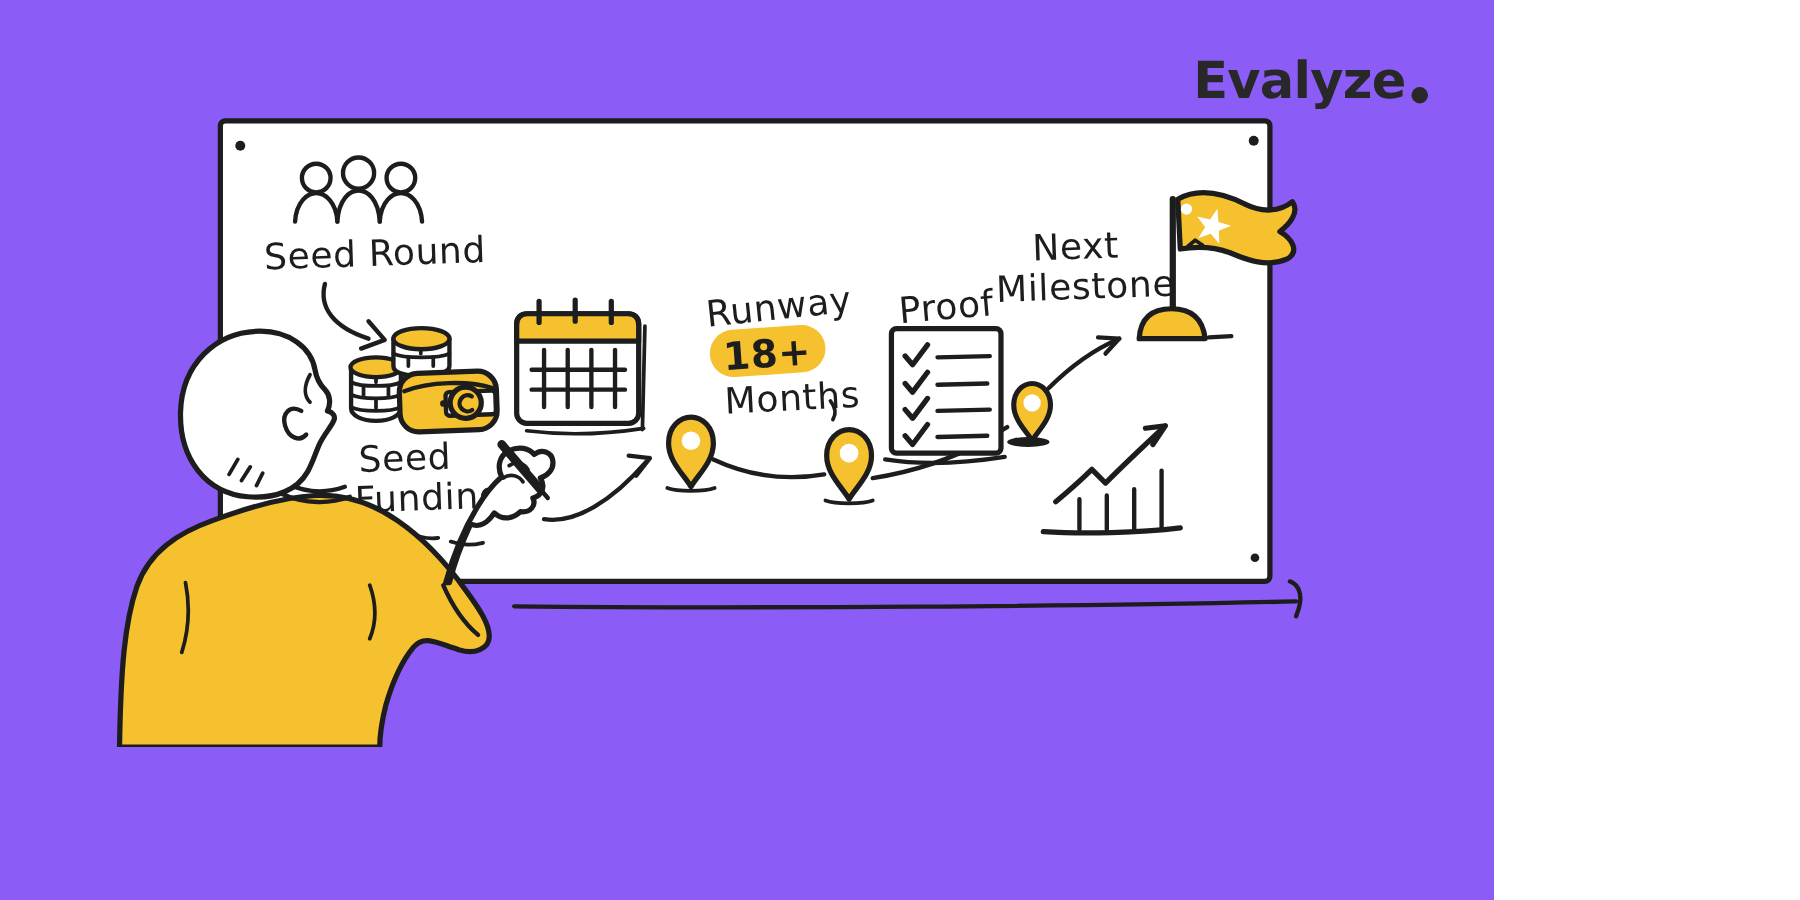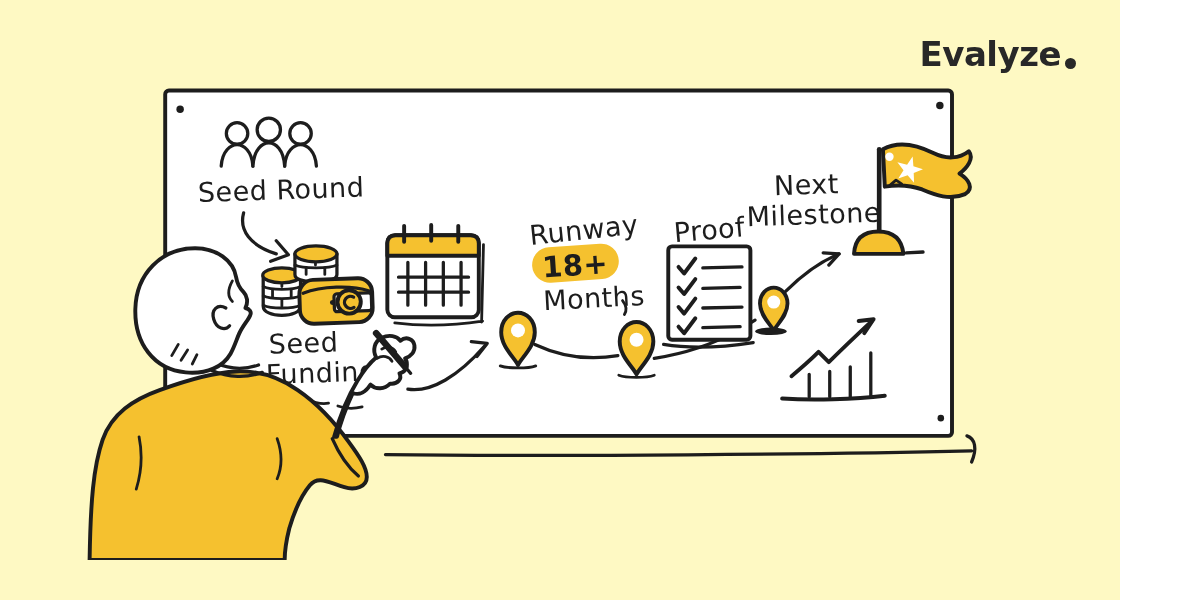--- a/index.html
+++ b/index.html
@@ -1,16 +1,16 @@
 <!DOCTYPE html>
 <html><head>
 <meta charset="utf-8">
 <style>
   html,body{margin:0;padding:0;background:#ffffff;}
-  .stage{position:relative;width:1120px;height:600px;background:#fef9c3;overflow:hidden;
+  .stage{position:relative;width:996px;height:600px;background:#8b5cf6;overflow:hidden;
          font-family:"DejaVu Sans",sans-serif;}
   .scene{position:absolute;inset:0;}
 
   
   .ink{stroke:#1d1d1d;fill:none;stroke-width:3.5;stroke-linecap:round;stroke-linejoin:round;}
   .ink4{stroke-width:4.2;}
   .ink5{stroke-width:5;}
   .thin{stroke-width:3;}
   .fy{fill:#F5C12F;}
   .fw{fill:#ffffff;}

